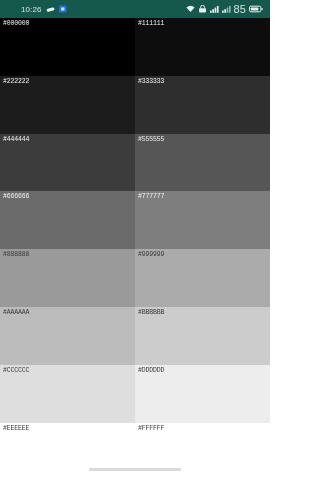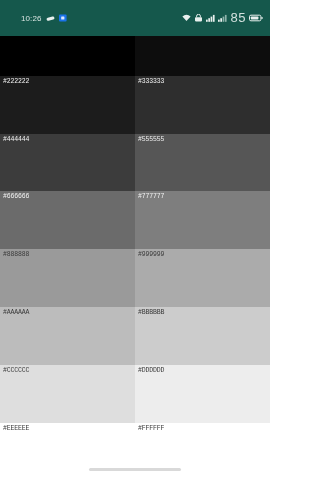--- a/index.html
+++ b/index.html
@@ -10,21 +10,21 @@
   body {
     width: 270px;
     height: 480px;
     overflow: hidden;
     font-family: "Liberation Sans", sans-serif;
     position: relative;
   }
 
   
   #status-bar {
-    height: 36px;
+    height: 18px;
     width: 100%;
     background: #15584c;
     display: flex;
     align-items: center;
     justify-content: space-between;
     padding: 0 5px;
     box-sizing: border-box;
     color: #e8f0ee;
     font-size: 7.5px;
     letter-spacing: 0.1px;
@@ -47,23 +47,22 @@
   .clock {
     font-size: 8px;
     opacity: .92;
   }
   .sb-ico {
     display: inline-block;
     line-height: 0;
   }
   .sb-ico svg { display: block; }
   .battery-text {
-    font-size: 13px;
+    font-size: 11px;
     opacity: .9;
-    font-family: Liberation Mono, monospace;
   }
 
   
   #palette {
     position: absolute;
     top: 18px;
     left: 0;
     right: 0;
     bottom: 0;
     display: flex;

